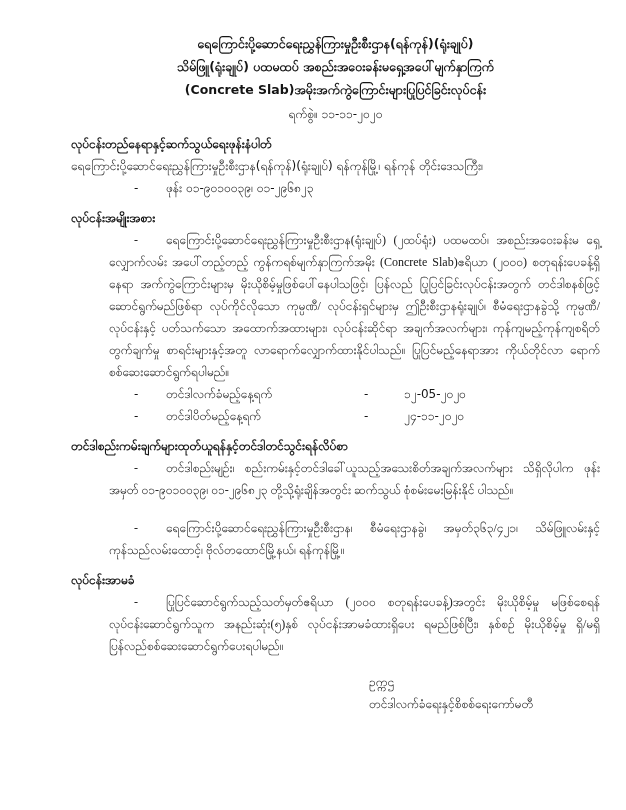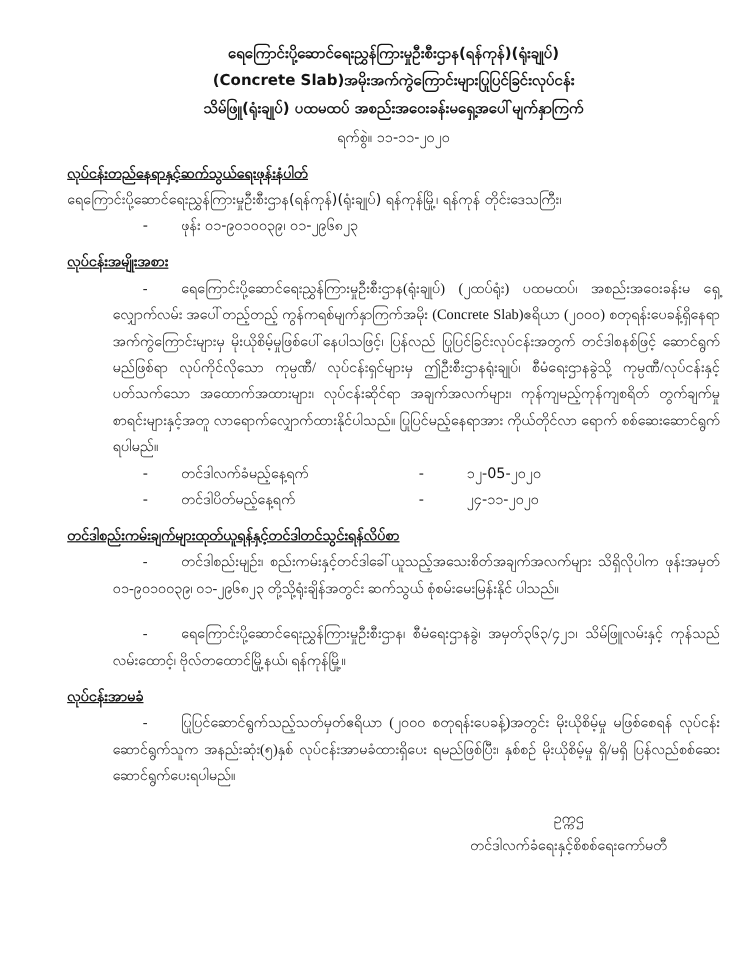--- a/index.html
+++ b/index.html
@@ -6,36 +6,35 @@
   .page {
     position: relative;
     width: 626px;
     height: 810px;
     box-sizing: border-box;
     background: #ffffff;
     color: #141414;
     font-family: "DejaVu Sans", sans-serif;
     font-size: 12px;
     line-height: 22px;
-    padding: 32px 26px 0 56px;
+    padding: 32px 26px 0 71px;
     overflow: hidden;
   }
   .title-block {
     text-align: center;
     font-weight: bold;
     font-size: 12.5px;
     line-height: 23px;
   }
   .date-line {
     text-align: center;
     margin-top: 2px;
   }
   .heading {
     font-weight: bold;
-    text-decoration: underline;
     margin-top: 8px;
   }
   .body-line { text-align: left; }
   .bullet-row { display: flex; }
   .bullet-row .dash {
     flex: none;
     margin-left: 63px;
     width: 32px;
   }
   .hang {
@@ -50,32 +49,32 @@
   }
   .schedule-row { display: flex; }
   .schedule-row .dash1 { flex: none; margin-left: 63px; width: 32px; }
   .schedule-row .label { flex: none; width: 198px; }
   .schedule-row .dash2 { flex: none; width: 40px; }
   .schedule-row .value { flex: none; }
   .signature-block {
     margin-top: 14px;
     margin-left: 298px;
     width: 240px;
-    text-align: center;
+    text-align: left;
   }
 </style>
 </head>
 <body>
 
 <div class="page">
 
   <header class="title-block">
     <div>ရေကြောင်းပို့ဆောင်ရေးညွှန်ကြားမှုဦးစီးဌာန(ရန်ကုန်)(ရုံးချုပ်)</div>
+    <div>သိမ်ဖြူ(ရုံးချုပ်) ပထမထပ် အစည်းအဝေးခန်းမရှေ့အပေါ်မျက်နှာကြက်</div>
     <div>(Concrete Slab)အမိုးအက်ကွဲကြောင်းများပြုပြင်ခြင်းလုပ်ငန်း</div>
-    <div>သိမ်ဖြူ(ရုံးချုပ်) ပထမထပ် အစည်းအဝေးခန်းမရှေ့အပေါ်မျက်နှာကြက်</div>
   </header>
 
   <div class="date-line">
     <span>ရက်စွဲ။ ၁၁-၁၁-၂၀၂၀</span>
   </div>
 
   <section>
     <div class="heading">လုပ်ငန်းတည်နေရာနှင့်ဆက်သွယ်ရေးဖုန်းနံပါတ်</div>
     <div class="body-line">ရေကြောင်းပို့ဆောင်ရေးညွှန်ကြားမှုဦးစီးဌာန(ရန်ကုန်)(ရုံးချုပ်) ရန်ကုန်မြို့၊ ရန်ကုန် တိုင်းဒေသကြီး၊</div>
     <div class="bullet-row">

